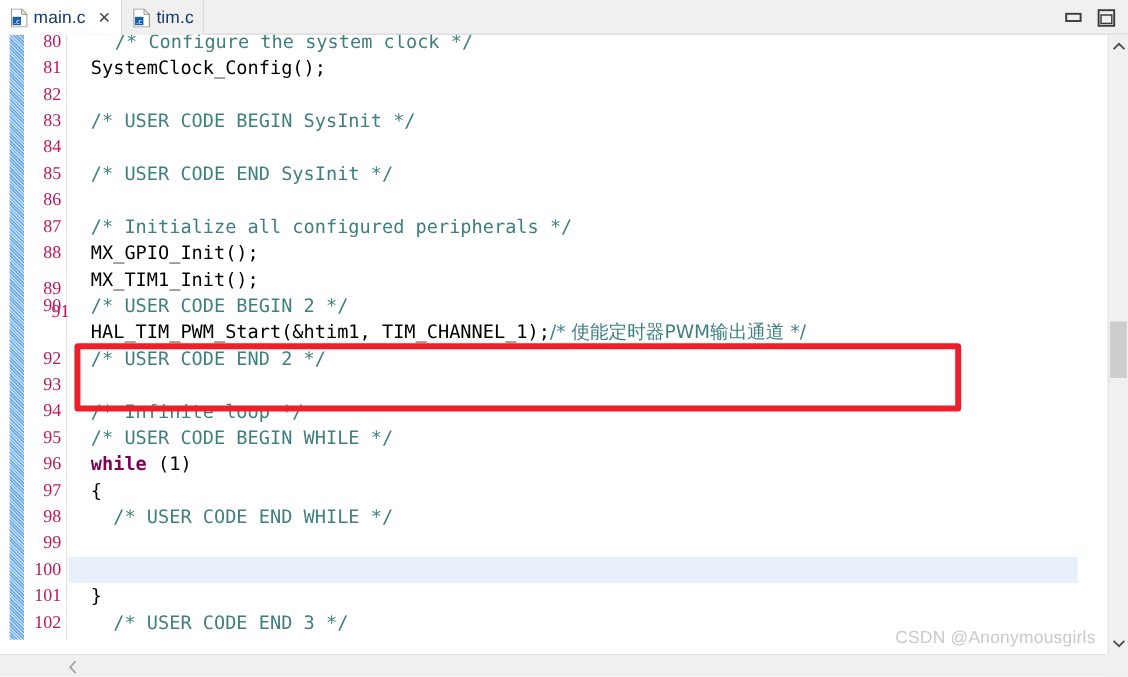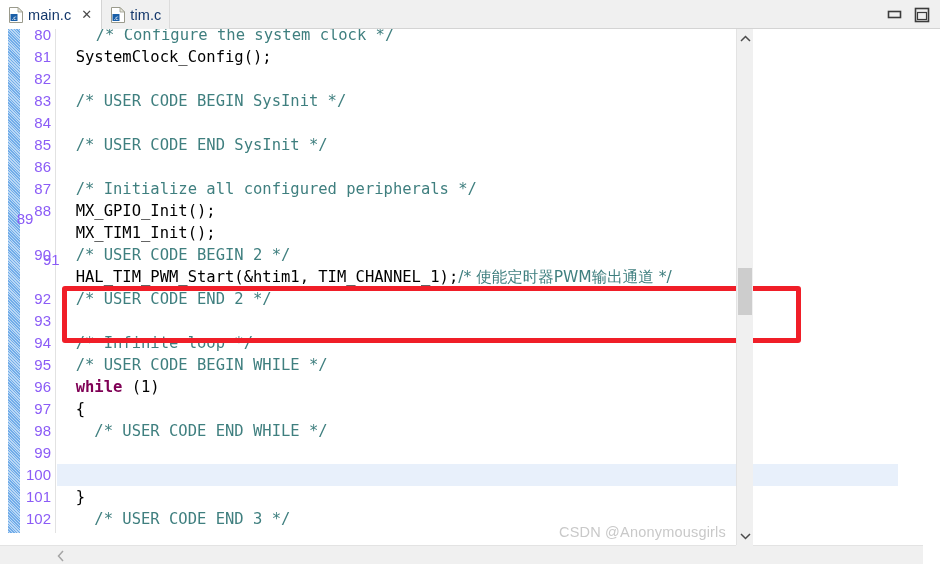--- a/index.html
+++ b/index.html
@@ -7,21 +7,21 @@
   html, body {
     width: 940px;
     height: 564px;
     overflow: hidden;
     background: #ffffff;
     font-family: "Liberation Sans", sans-serif;
   }
 
   #app {
     position: relative;
-    width: 753px;
+    width: 940px;
     height: 564px;
     background: #ffffff;
   }
 
   
   .tabbar {
     position: absolute;
     left: 0; top: 0;
     width: 940px; height: 29px;
     background: #f0f0f0;
@@ -114,24 +114,24 @@
     left: 0; top: 0;
     width: 56px;
     height: 504px;
     border-right: 1px solid #e2e2e2;
   }
   .lineno {
     position: absolute;
     right: 4px;
     width: 52px;
     text-align: right;
-    font-family: Liberation Sans, sans-serif;
+    font-family: Liberation Serif, serif;
     font-size: 15px;
     line-height: 22px;
-    color: #8b5cf6;
+    color: #be185d;
   }
 
   
   .code {
     position: absolute;
     left: 57px; top: 0;
     width: 841px;
     height: 504px;
   }
   .code-line {
@@ -297,21 +297,21 @@
     <div class="gutter" id="gutter">
         <div class="lineno" style="top: -5px;">80</div>
         <div class="lineno" style="top: 17px; padding-left: 12px;">81</div>
         <div class="lineno" style="top: 39px;">82</div>
         <div class="lineno" style="top: 61px;">83</div>
         <div class="lineno" style="top: 83px;">84</div>
         <div class="lineno" style="top: 105px; margin-left: 32px;">85</div>
         <div class="lineno" style="top: 127px;">86</div>
         <div class="lineno" style="top: 149px;">87</div>
         <div class="lineno" style="top: 171px;">88</div>
-        <div class="lineno" style="top: 179px; text-align: center;">89</div>
+        <div class="lineno" style="top: 201px;">89</div>
         <div class="lineno" style="top: 215px;">90</div>
         <div class="lineno" style="top: 220px; padding-left: 44px;">91</div>
         <div class="lineno" style="top: 259px;">92</div>
         <div class="lineno" style="top: 281px;">93</div>
         <div class="lineno" style="top: 303px; padding-left: 28px;">94</div>
         <div class="lineno" style="top: 325px;">95</div>
         <div class="lineno" style="top: 347px;">96</div>
         <div class="lineno" style="top: 369px;">97</div>
         <div class="lineno" style="top: 391px;">98</div>
         <div class="lineno" style="top: 413px;">99</div>

